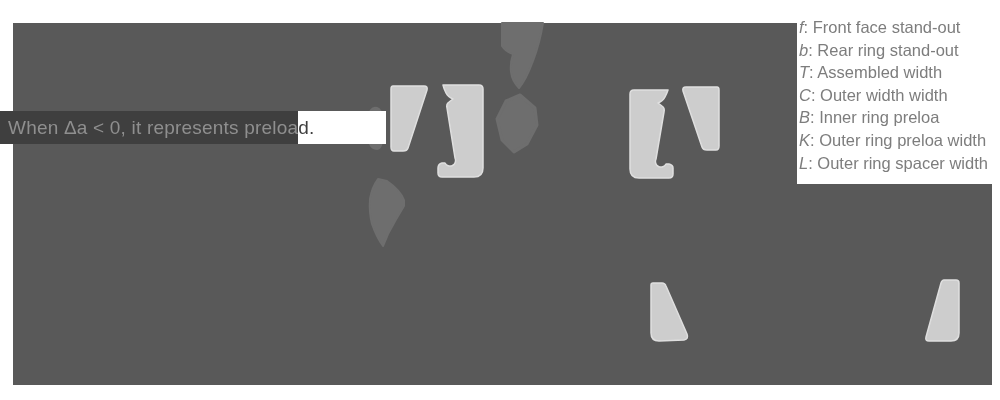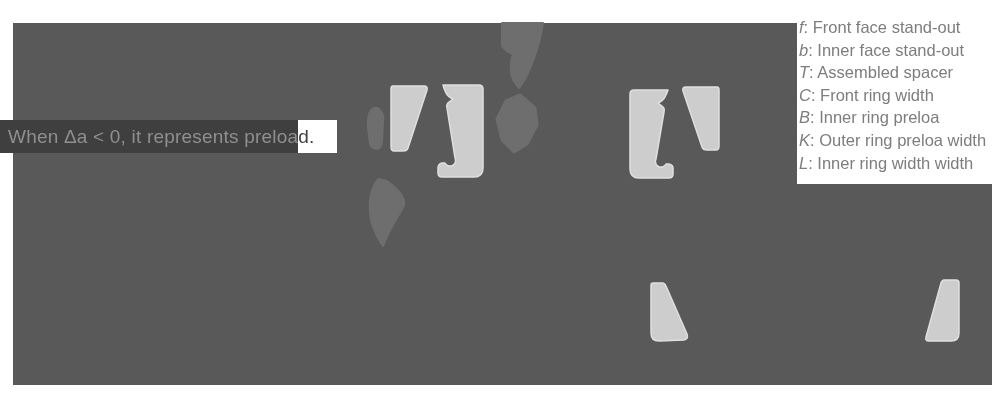--- a/index.html
+++ b/index.html
@@ -8,21 +8,21 @@
     overflow:hidden;font-family:"Liberation Sans",sans-serif;
   }
   .canvas-rect{
     position:absolute;left:13px;top:23px;width:979px;height:362px;
     background:#595959;
   }
   .shapes-svg{position:absolute;left:0;top:0;}
 
   
   .caption-box{
-    position:absolute;left:0;top:120px;width:337px;height:33px;
+    position:absolute;left:0;top:111px;width:386px;height:33px;
     background:#ffffff;display:flex;align-items:center;
     font-size:19px;letter-spacing:0.2px;white-space:pre;
   }
   .caption-highlight{
     background:#3f3f3f;color:#8f8f8f;
     padding:3px 0 3px 8px;line-height:27px;
   }
   .caption-tail{color:#3f3f3f;}
 
   
@@ -59,21 +59,21 @@
     <path stroke-width="1.5" stroke-linejoin="round" d="M653,283 L662,283 Q665,283 666,286 L687,334 Q689,339 684,340 L659,341 Q651,341 651,333 L651,285 Q651,283 653,283 Z" fill="#cdcdcd" stroke="#dfdfdf"></path>
     <path stroke-width="1.5" stroke-linejoin="round" d="M944,280 L956,280 Q959,280 959,283 L959,333 Q959,341 951,341 L929,341 Q925,341 926,337 L941,283 Q942,280 944,280 Z" fill="#cdcdcd" stroke="#dfdfdf"></path>
   </svg>
 
   <div class="caption-box">
     <span class="caption-highlight" style="background-color: rgb(63, 63, 63); color: rgb(143, 143, 143);">When Δa &lt; 0, it represents preloa</span><span class="caption-tail" style="color: rgb(63, 63, 63);">d.</span>
   </div>
 
   <div class="legend-box">
     <div class="legend-row"><span class="sym">f</span><span>: </span><span>Front face stand-out</span></div>
-    <div class="legend-row"><span class="sym">b</span><span>: </span><span>Inner face stand-out</span></div>
-    <div class="legend-row"><span class="sym">T</span><span>: </span><span>Assembled spacer</span></div>
-    <div class="legend-row"><span class="sym">C</span><span>: </span><span>Front ring width</span></div>
+    <div class="legend-row"><span class="sym">b</span><span>: </span><span>Rear ring stand-out</span></div>
+    <div class="legend-row"><span class="sym">T</span><span>: </span><span>Assembled width</span></div>
+    <div class="legend-row"><span class="sym">C</span><span>: </span><span>Outer width width</span></div>
     <div class="legend-row"><span class="sym">B</span><span>: </span><span>Inner ring preloa</span></div>
     <div class="legend-row"><span class="sym">K</span><span>: </span><span>Outer ring preloa width</span></div>
-    <div class="legend-row"><span class="sym">L</span><span>: </span><span>Inner ring width width</span></div>
+    <div class="legend-row"><span class="sym">L</span><span>: </span><span>Outer ring spacer width</span></div>
   </div>
 
 </div>
 
 </body></html>

